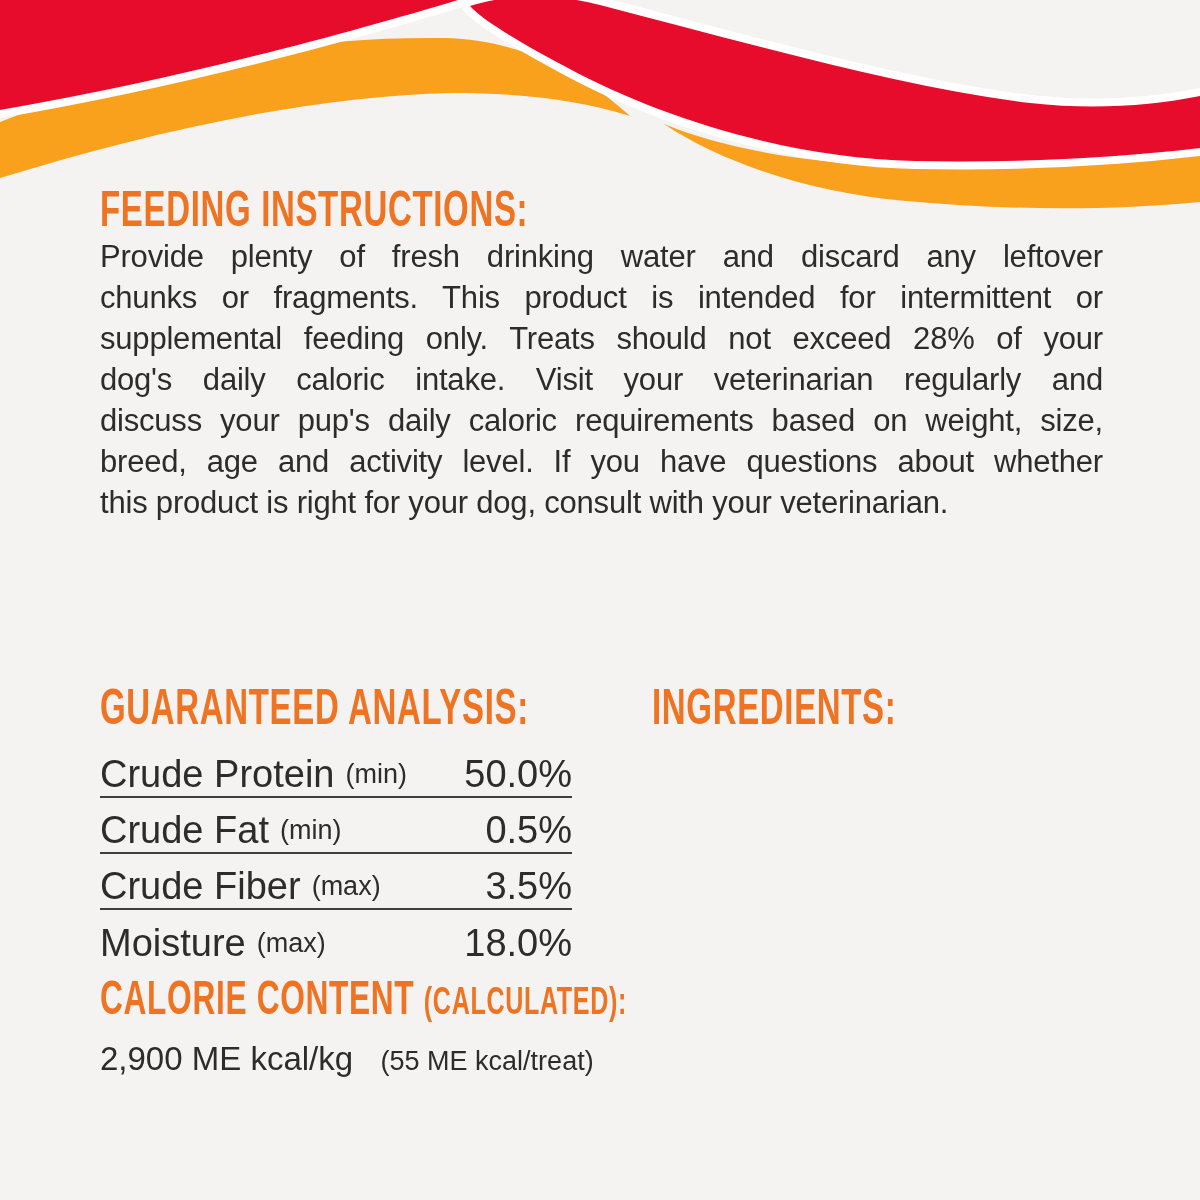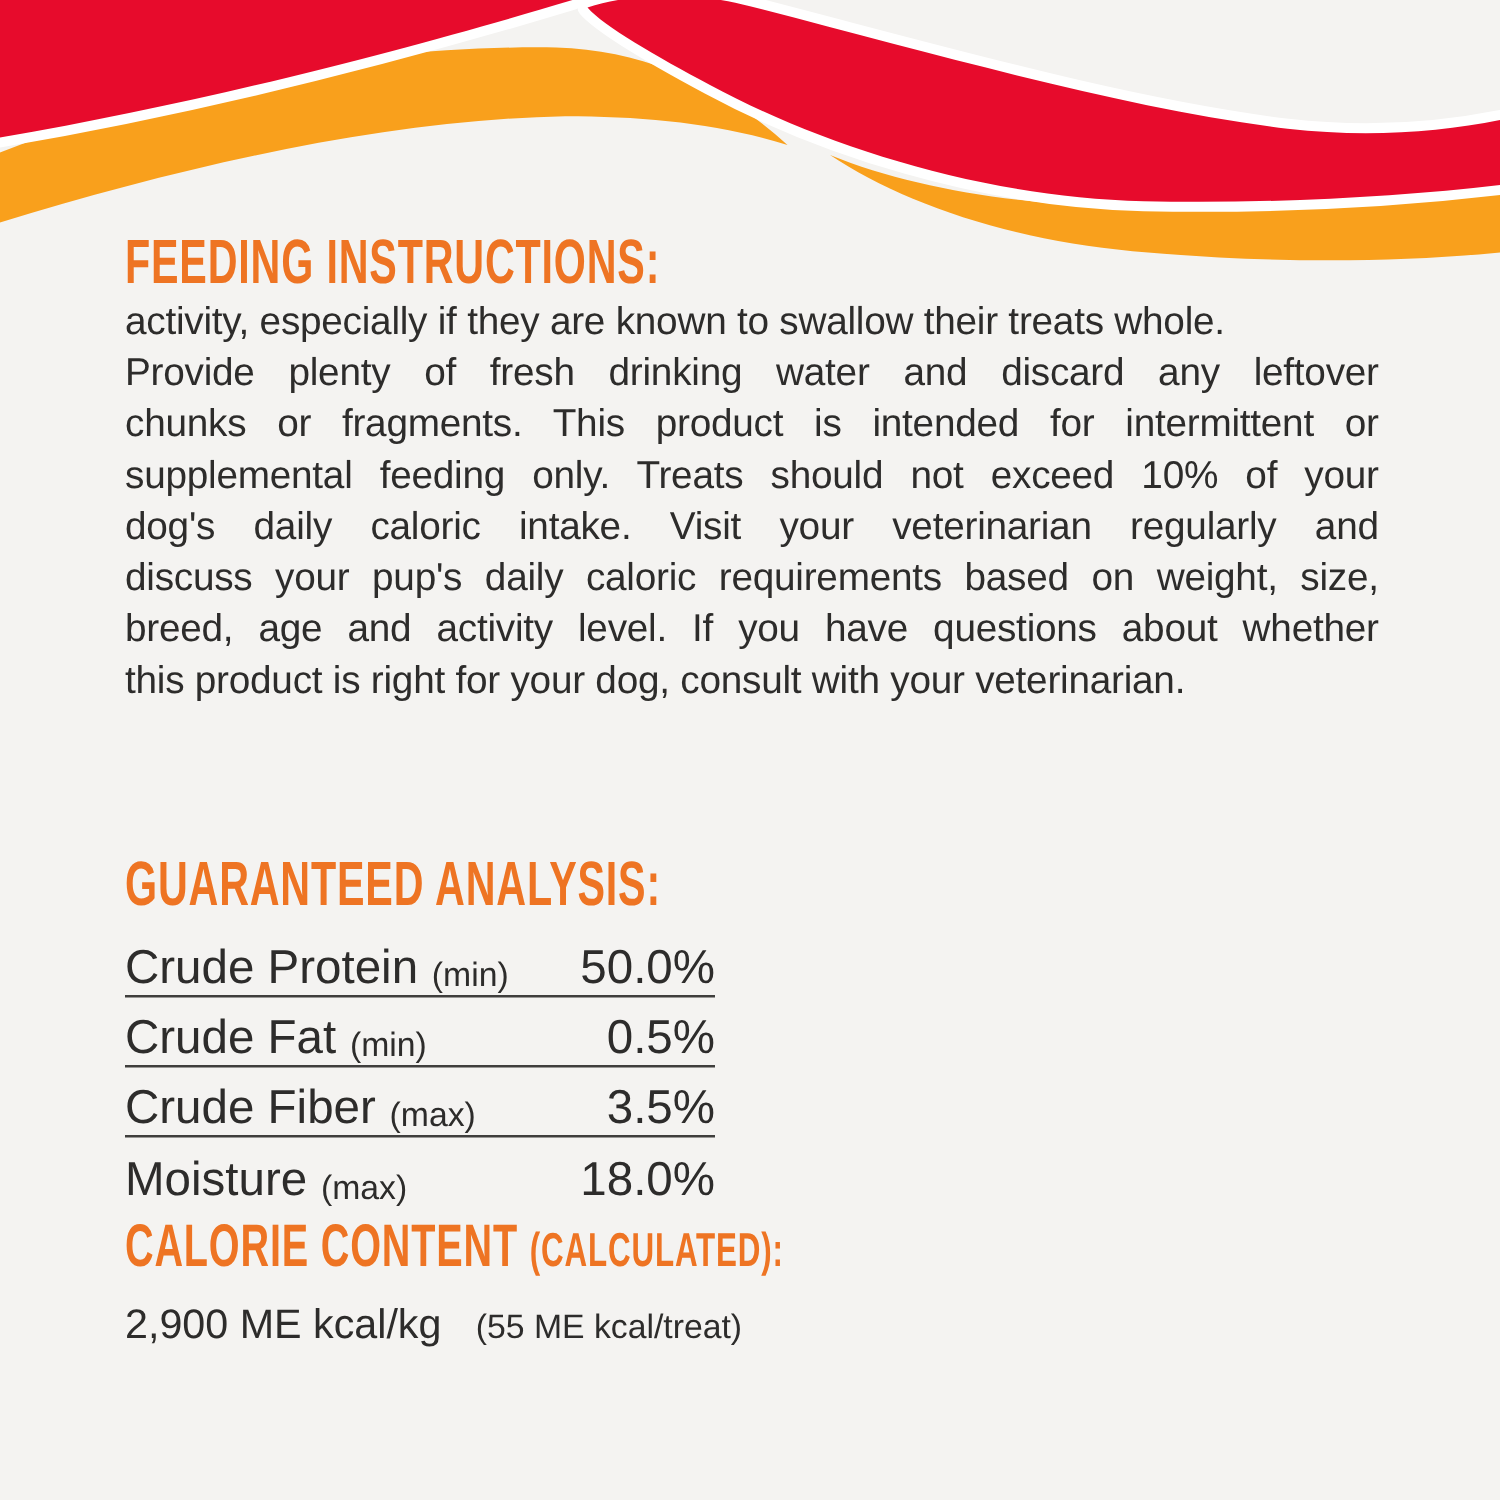--- a/index.html
+++ b/index.html
@@ -13,21 +13,21 @@
   .cond{display:inline-block;transform:scaleX(.66);transform-origin:0 100%;letter-spacing:1px;}
 
   
   .para{position:absolute;left:100px;top:236px;width:1003px;
         font-size:31px;line-height:41px;color:#2d2c2b;letter-spacing:-.2px;}
   .pline{text-align:justify;text-align-last:justify;}
   .pline.end{text-align:justify;text-align-last:left;}
 
   
   .ga-table{position:absolute;left:100px;top:742px;width:472px;color:#2d2c2b;}
-  .ga-row{display:flex;align-items:flex-end;height:56px;box-sizing:border-box;padding-top:10px;}
+  .ga-row{display:flex;align-items:center;height:56px;box-sizing:border-box;padding-top:10px;}
   .ga-row.ruled{border-bottom:2px solid #3f3e3d;}
   .ga-nutrient{font-size:38px;}
   .ga-qualifier{font-size:27px;margin-left:11px;}
   .ga-value{font-size:38px;margin-left:auto;}
 
   
   .cal-line{position:absolute;left:100px;top:1040px;color:#2d2c2b;white-space:nowrap;}
   .cal-value{font-size:33px;}
   .cal-note{font-size:27px;margin-left:23px;}
 
@@ -50,24 +50,23 @@
 
     <path d="M0,0 L458,0 C345,34 175,80 0,110 Z" fill="#e70b2c"></path>
     <path d="M470,6 C505,-5 550,-8 600,5 C755,45 900,87 1030,103 C1092,110 1150,106 1200,96 L1200,148 C1115,158 1015,163 915,161 C785,158 657,116 568,68 C525,45 483,21 470,6 Z" fill="#e70b2c"></path>
   </svg>
 
   <div class="oh" style="left:100px;top:184px;font-size:50px;">
     <span class="cond">FEEDING INSTRUCTIONS:</span>
   </div>
 
   <div class="para">
-    <div class="pline end">activity, especially if they are known to swallow their treats whole.</div>
     <div class="pline">Provide plenty of fresh drinking water and discard any leftover</div>
     <div class="pline">chunks or fragments. This product is intended for intermittent or</div>
-    <div class="pline">supplemental feeding only. Treats should not exceed 10% of your</div>
+    <div class="pline">supplemental feeding only. Treats should not exceed 28% of your</div>
     <div class="pline">dog's daily caloric intake. Visit your veterinarian regularly and</div>
     <div class="pline">discuss your pup's daily caloric requirements based on weight, size,</div>
     <div class="pline">breed, age and activity level. If you have questions about whether</div>
     <div class="pline end">this product is right for your dog, consult with your veterinarian.</div>
   </div>
 
   <div class="oh" style="left:100px;top:682px;font-size:50px;text-decoration:underline;">
     <span class="cond">GUARANTEED ANALYSIS:</span>
   </div>
 
@@ -99,15 +98,18 @@
       <span>CALORIE CONTENT</span>
       <span style="font-size:38px;">(CALCULATED):</span>
     </span>
   </div>
 
   <div class="cal-line">
     <span class="cal-value">2,900 ME kcal/kg</span>
     <span class="cal-note">(55 ME kcal/treat)</span>
   </div>
 
+  <div class="oh" style="left:652px;top:682px;font-size:50px;">
+    <span class="cond">INGREDIENTS:</span>
+  </div>
 
 
 </div>
 
 </body></html>

